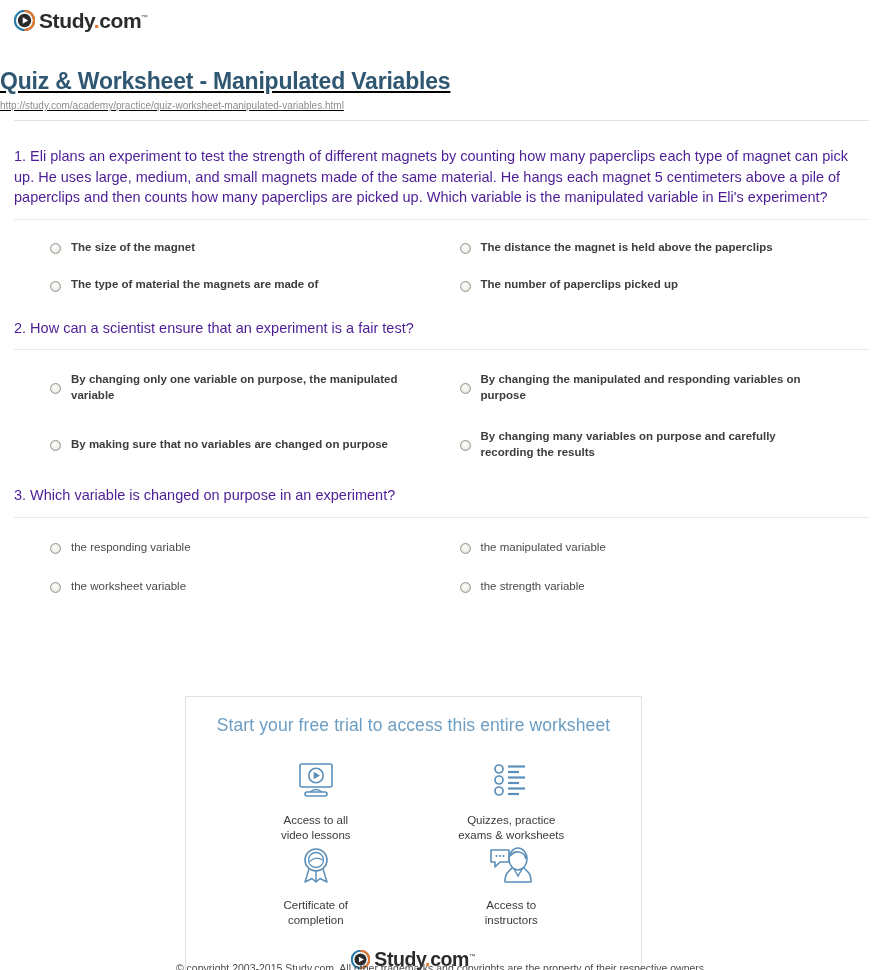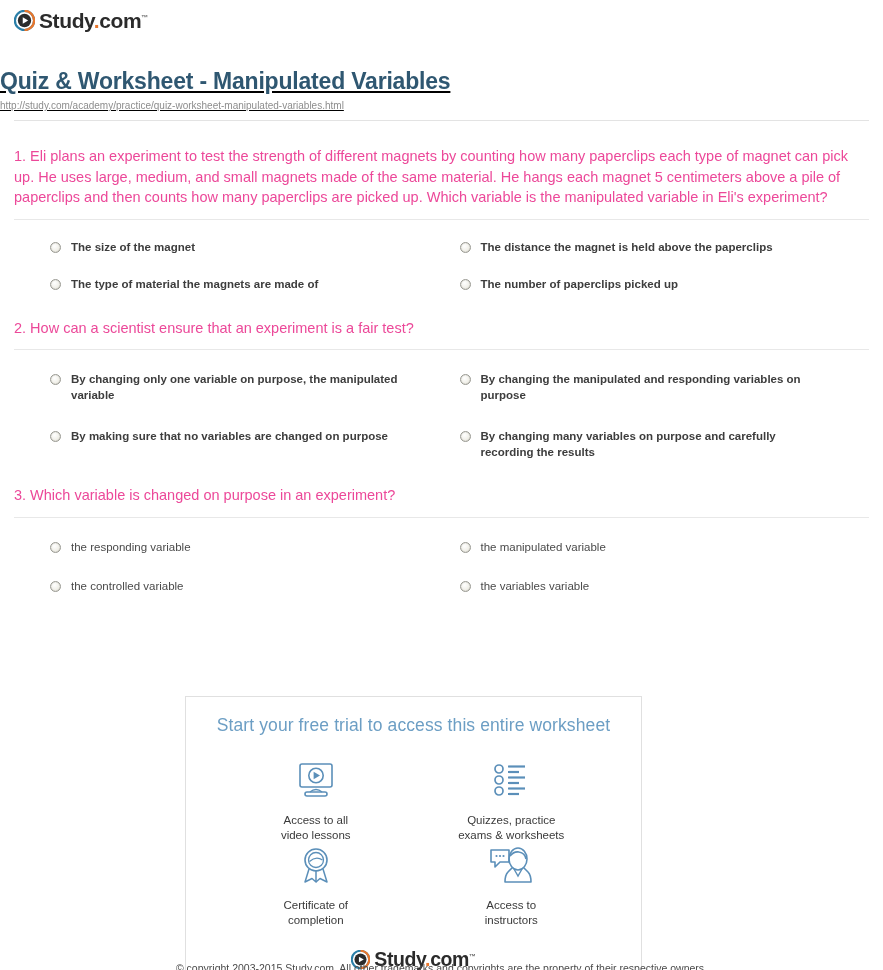--- a/index.html
+++ b/index.html
@@ -34,34 +34,34 @@
   .page-url {
     font-size: 10px; color: #8d8d8d; margin-top: 5px;
     font-family: "Liberation Sans", sans-serif;
   }
   .rule { height: 1px; background: #e3e3e3; width: 100%; }
   .rule-top { margin: 9px 0 0 0; }
 
   
   .qwrap { padding: 0 14px; }
   .question {
-    font-size: 14.5px; color: #ec4899; line-height: 1.42;
+    font-size: 14.5px; color: #4c1d95; line-height: 1.42;
     margin: 0; padding-top: 25px;
     font-family: "Liberation Sans", sans-serif;
   }
   .q-rule { height: 1px; background: #e8e8e8; margin-top: 11px; }
 
   .options {
     display: grid;
     grid-template-columns: 1fr 1fr;
     column-gap: 0px;
     row-gap: 22px;
     padding: 22px 0 0 36px;
   }
-  .option { display: flex; align-items: flex-start; gap: 10px; }
+  .option { display: flex; align-items: center; gap: 10px; }
   .radio {
     flex: 0 0 auto; width: 11px; height: 11px; margin-top: 2px;
     border-radius: 50%;
     border: 1px solid #9a9a93;
     background: radial-gradient(circle at 40% 35%, #ffffff 0%, #f0efe8 60%, #dedcd2 100%);
     box-shadow: inset 0 0 1px rgba(0,0,0,0.25);
   }
   .opt-label {
     font-size: 11.5px; color: #3d3d3d; line-height: 1.35;
     font-weight: bold;
@@ -210,25 +210,25 @@
         <div class="option">
           <span class="radio"></span>
           <span class="opt-label regular">the responding variable</span>
         </div>
         <div class="option">
           <span class="radio"></span>
           <span class="opt-label regular">the manipulated variable</span>
         </div>
         <div class="option">
           <span class="radio"></span>
-          <span class="opt-label regular">the controlled variable</span>
-        </div>
-        <div class="option">
-          <span class="radio"></span>
-          <span class="opt-label regular">the variables variable</span>
+          <span class="opt-label regular">the worksheet variable</span>
+        </div>
+        <div class="option">
+          <span class="radio"></span>
+          <span class="opt-label regular">the strength variable</span>
         </div>
       </div>
     </div>
 
   </div>
 
   <div class="promo">
     <div class="promo-inner">
       <div class="promo-title">Start your free trial to access this entire worksheet</div>
 

